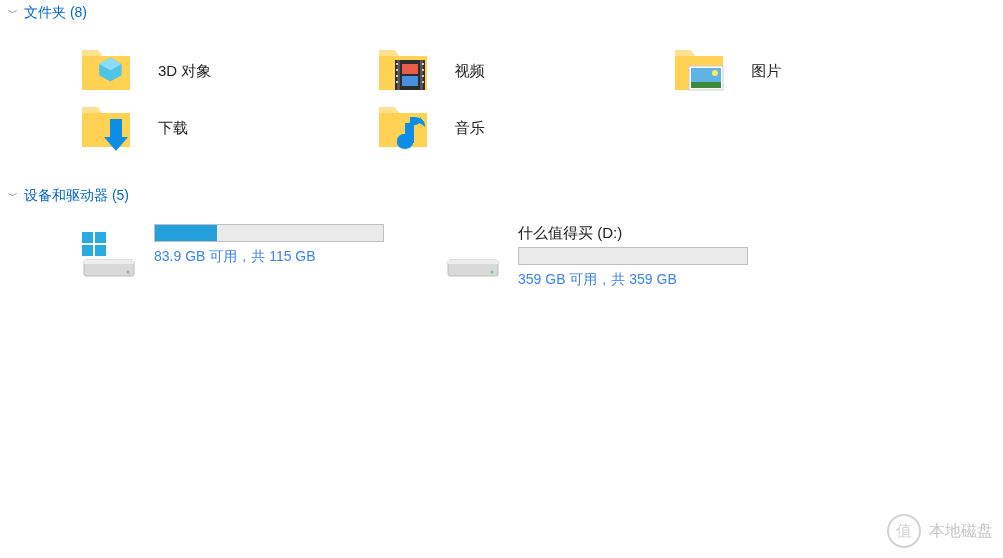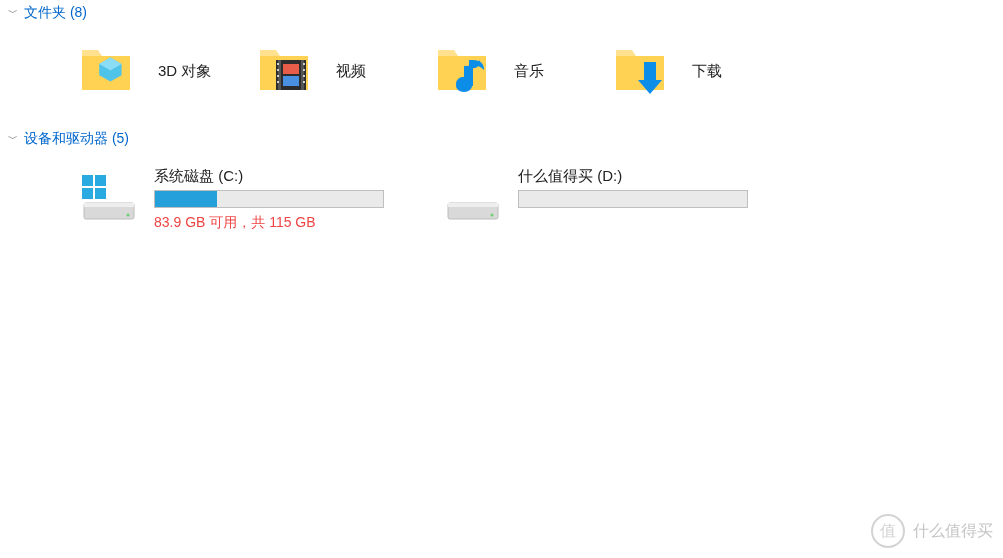--- a/index.html
+++ b/index.html
@@ -21,21 +21,21 @@
       cursor: pointer;
       font-size: 14px;
     }
     .section-header .chev {
       margin-right: 6px;
       font-size: 10px;
       color: #666;
     }
     .folders-grid {
       display: grid;
-      grid-template-columns: repeat(5, 1fr);
+      grid-template-columns: repeat(3, 1fr);
       column-gap: 20px;
       row-gap: 30px;
       padding: 20px 40px 30px 80px;
       gap: 7px;
     }
     .folder-item {
       display: flex;
       align-items: center;
       gap: 18px;
       cursor: pointer;
@@ -77,21 +77,21 @@
       background: #eaeaea;
       margin-bottom: 6px;
       position: relative;
     }
     .drive-bar-fill {
       height: 100%;
       background: #26a0da;
     }
     .drive-stats {
       font-size: 14px;
-      color: #ef4444;
+      color: #3b82f6;
     }
     .watermark {
       position: absolute;
       right: 10px;
       bottom: 10px;
       display: flex;
       align-items: center;
       gap: 8px;
       color: #bbb;
       font-size: 16px;
@@ -147,45 +147,58 @@
           <circle cx="20" cy="36" r="1" fill="#fff"></circle>
         <circle cx="46" cy="18" r="1" fill="#fff"></circle>
           <circle cx="46" cy="24" r="1" fill="#fff"></circle>
         <circle cx="46" cy="30" r="1" fill="#fff"></circle>
           <circle cx="46" cy="36" r="1" fill="#fff"></circle>
       </svg>
     </div>
     <span class="folder-label">视频</span>
   </div>
 
+  <div class="folder-item">
+    <div class="folder-icon-wrap">
+      <svg viewBox="0 0 60 50" width="60" height="50">
+        <path d="M2 10 L2 4 L18 4 L22 10 L50 10 L50 44 L2 44 Z" fill="#ffe18f"></path>
+        <path d="M2 10 L50 10 L50 44 L2 44 Z" fill="#ffd254"></path>
+        <rect x="16" y="20" width="34" height="24" fill="#fff" stroke="#ccc"></rect>
+        <rect x="18" y="22" width="30" height="14" fill="#5fb4e5"></rect>
+        <rect x="18" y="36" width="30" height="6" fill="#3a8a3a"></rect>
+        <circle cx="42" cy="27" r="3" fill="#ffe95c"></circle>
+      </svg>
+    </div>
+    <span class="folder-label">图片</span>
+  </div>
+
+  <div class="folder-item">
+    <div class="folder-icon-wrap">
+      <svg viewBox="0 0 60 50" width="60" height="50">
+        <path d="M2 10 L2 4 L18 4 L22 10 L50 10 L50 44 L2 44 Z" fill="#ffe18f"></path>
+        <path d="M2 10 L50 10 L50 44 L2 44 Z" fill="#ffd254"></path>
+        <rect x="30" y="16" width="12" height="18" fill="#0c8de8"></rect>
+        <polygon points="24,34 48,34 36,48" fill="#0c8de8"></polygon>
+      </svg>
+    </div>
+    <span class="folder-label">下载</span>
+  </div>
 
   <div class="folder-item">
     <div class="folder-icon-wrap">
       <svg viewBox="0 0 60 50" width="60" height="50">
         <path d="M2 10 L2 4 L18 4 L22 10 L50 10 L50 44 L2 44 Z" fill="#ffe18f"></path>
         <path d="M2 10 L50 10 L50 44 L2 44 Z" fill="#ffd254"></path>
         <path d="M34 14 L34 38 A7 7 0 1 1 28 31 L28 20 Q40 20 44 14 Q44 24 34 22 Z" fill="#0c8de8"></path>
         <ellipse cx="28" cy="40" rx="8" ry="6" fill="#0c8de8"></ellipse>
         <rect x="33" y="14" width="4" height="26" fill="#0c8de8"></rect>
         <path d="M37 14 Q48 14 48 24 Q42 18 37 20 Z" fill="#0c8de8"></path>
       </svg>
     </div>
     <span class="folder-label">音乐</span>
-  </div>
-
-  <div class="folder-item">
-    <div class="folder-icon-wrap">
-      <svg viewBox="0 0 60 50" width="60" height="50">
-        <path d="M2 10 L2 4 L18 4 L22 10 L50 10 L50 44 L2 44 Z" fill="#ffe18f"></path>
-        <path d="M2 10 L50 10 L50 44 L2 44 Z" fill="#ffd254"></path>
-        <rect x="30" y="16" width="12" height="18" fill="#0c8de8"></rect>
-        <polygon points="24,34 48,34 36,48" fill="#0c8de8"></polygon>
-      </svg>
-    </div>
-    <span class="folder-label">下载</span>
   </div>
 
 
 </div>
 
 <div class="section-header">
   <span class="chev">﹀</span>
   <span>设备和驱动器 (5)</span>
 </div>
 
@@ -199,42 +212,42 @@
         <circle cx="48" cy="42" r="1.5" fill="#6fcf6f"></circle>
         <g transform="translate(2,2)">
           <rect x="0" y="0" width="11" height="11" fill="#29abe2"></rect>
           <rect x="13" y="0" width="11" height="11" fill="#29abe2"></rect>
           <rect x="0" y="13" width="11" height="11" fill="#29abe2"></rect>
           <rect x="13" y="13" width="11" height="11" fill="#29abe2"></rect>
         </g>
       </svg>
     </div>
     <div class="drive-info">
-      <div class="drive-name">系统磁盘 (C:)</div>
       <div class="drive-bar">
         <div class="drive-bar-fill" style="width:27%"></div>
       </div>
       <div class="drive-stats">83.9 GB 可用，共 115 GB</div>
     </div>
   </div>
 
   <div class="drive-item">
     <div class="drive-icon-wrap">
       <svg viewBox="0 0 58 50" width="58" height="50">
         <rect x="4" y="30" width="50" height="16" rx="2" fill="#d9d9d9" stroke="#bcbcbc"></rect>
         <rect x="4" y="30" width="50" height="4" fill="#eee"></rect>
         <circle cx="48" cy="42" r="1.5" fill="#6fcf6f"></circle>
       </svg>
     </div>
     <div class="drive-info">
       <div class="drive-name">什么值得买 (D:)</div>
       <div class="drive-bar">
         <div class="drive-bar-fill" style="width:0%"></div>
       </div>
+      <div class="drive-stats">359 GB 可用，共 359 GB</div>
     </div>
   </div>
 
 </div>
 
 <div class="watermark">
   <div class="watermark-circle">值</div>
-  <span>什么值得买</span>
+  <span>本地磁盘</span>
 </div>
 
 </body></html>

